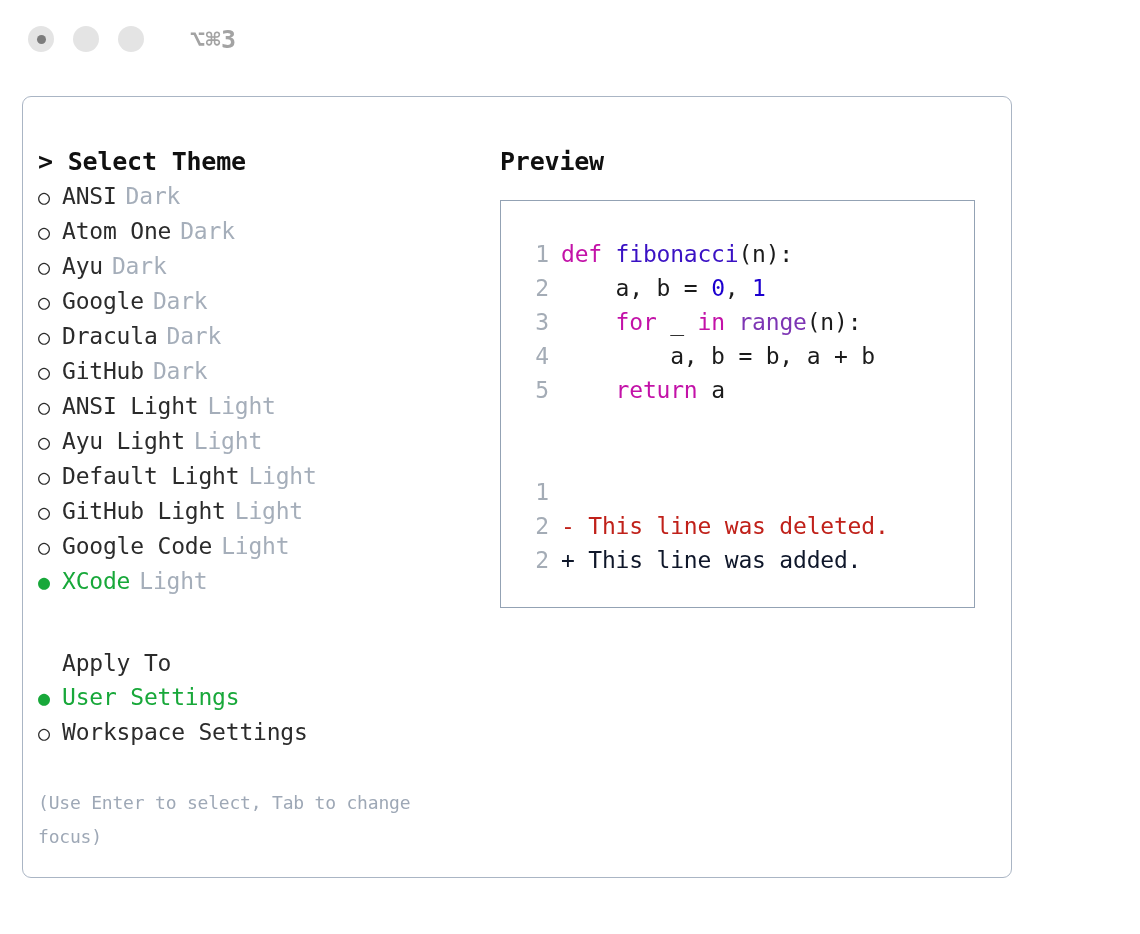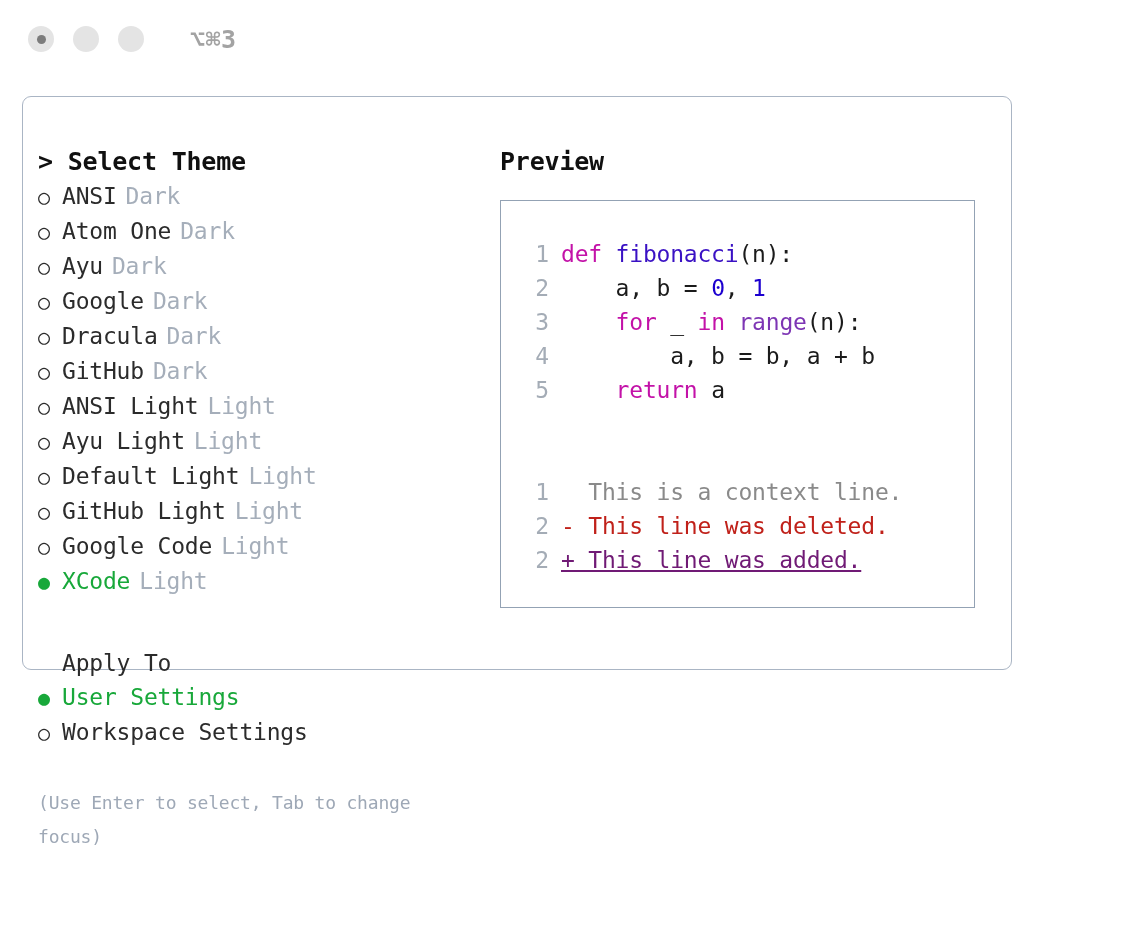--- a/index.html
+++ b/index.html
@@ -66,21 +66,21 @@
     line-height: 1;
     white-space: pre;
   }
 
   
   .container {
     position: absolute;
     left: 22px;
     top: 96px;
     width: 990px;
-    height: 574px;
+    height: 782px;
     border: 1.6px solid #aab5c4;
     border-radius: 9px;
     box-sizing: border-box;
     background: #ffffff;
   }
 
   .cols {
     position: relative;
     width: 100%;
     height: 100%;
@@ -198,21 +198,21 @@
   
   .tok-kw   { color: #c312a8; }
   .tok-fn   { color: #3a11c4; }
   .tok-num  { color: #1c00cf; }
   .tok-call { color: #7d35b4; }
   .tok-plain{ color: #1b1b1b; }
 
   
   .diff-ctx { color: #8a8a8a; }
   .diff-del { color: #c0211a; }
-  .diff-add { color: #701a75; text-decoration: underline; }
+  .diff-add { color: #0f172a; }
 </style>
 </head>
 <body>
 
 <div class="page">
 
   <div class="titlebar">
     <div class="traffic">
       <span class="dot">
           <span class="inner"></span>
@@ -261,21 +261,21 @@
           <div id="code-sample">
               <div class="code-line"><span class="lineno">1</span><span class="code-text"><span class="tok-kw">def </span><span class="tok-fn">fibonacci</span><span class="tok-plain">(n):</span></span></div>
               <div class="code-line"><span class="lineno">2</span><span class="code-text"><span class="tok-plain">    a, b = </span><span class="tok-num">0</span><span class="tok-plain">, </span><span class="tok-num">1</span></span></div>
               <div class="code-line"><span class="lineno">3</span><span class="code-text"><span class="tok-plain">    </span><span class="tok-kw">for</span><span class="tok-plain"> _ </span><span class="tok-kw">in</span><span class="tok-plain"> </span><span class="tok-call">range</span><span class="tok-plain">(n):</span></span></div>
               <div class="code-line"><span class="lineno">4</span><span class="code-text"><span class="tok-plain">        a, b = b, a + b</span></span></div>
               <div class="code-line"><span class="lineno">5</span><span class="code-text"><span class="tok-plain">    </span><span class="tok-kw">return</span><span class="tok-plain"> a</span></span></div>
             </div>
           <div class="blank-line"></div>
           <div class="blank-line"></div>
           <div id="diff-sample">
-              <div class="code-line"><span class="lineno">1</span><span class="diff-ctx">  This is a context line.</span></div>
+              <div class="code-line"><span class="lineno">1</span></div>
               <div class="code-line"><span class="lineno">2</span><span class="diff-del">- This line was deleted.</span></div>
               <div class="code-line"><span class="lineno">2</span><span class="diff-add">+ This line was added.</span></div>
             </div>
         </div>
       </div>
 
     </div>
   </div>
 </div>
 

